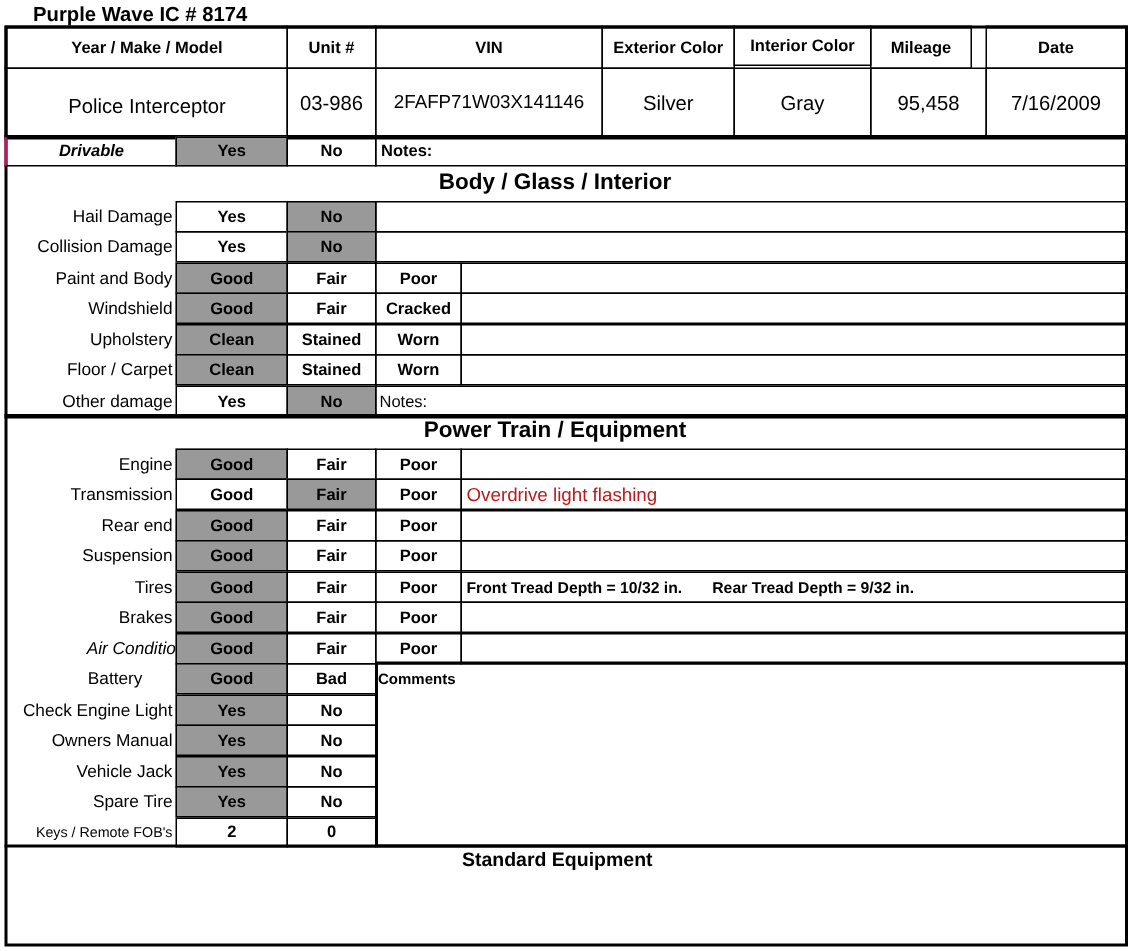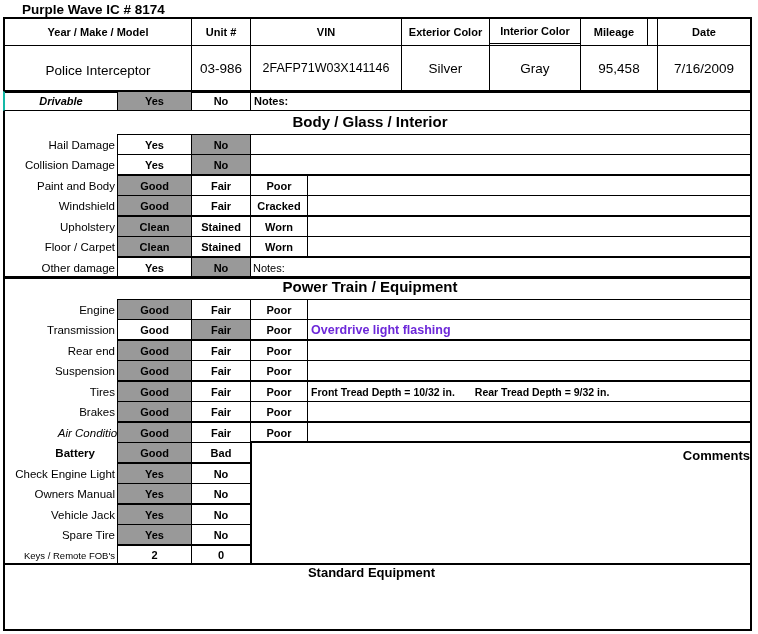--- a/index.html
+++ b/index.html
@@ -15,21 +15,21 @@
   .cell.sel { background:#999; }
   .hdr { font-size:11px; font-weight:bold; }
   .val { font-size:13.5px; font-weight:normal; }
   .label { position:absolute; box-sizing:border-box; text-align:right;
            font-size:11.5px; font-weight:normal; padding-right:2px;
            display:flex; align-items:center; justify-content:flex-end; }
   .label.small { font-size:9.5px; }
   .note { position:absolute; box-sizing:border-box; border:1px solid #000;
           display:flex; align-items:center; padding-left:3px; font-size:11px; }
   .section { position:absolute; font-size:15px; font-weight:bold; text-align:center; }
-  .red { color:#6d28d9; font-weight:bold; font-size:12.5px; }
+  .red { color:#b91c1c; font-weight:normal; font-size:12.5px; }
   .hline { position:absolute; height:0; border-top:3px solid #000; }
 </style>
 </head>
 <body>
 
 <div class="title">Purple Wave IC # 8174</div>
 
 <div class="frame"></div>
 
 <div>
@@ -47,21 +47,21 @@
   <div class="cell val" style="left:191px;top:45px;width:60px;height:46px;">03-986</div>
   <div class="cell val" style="left:250px;top:45px;width:152px;height:46px;font-size:12.5px;">2FAFP71W03X141146</div>
   <div class="cell val" style="left:401px;top:45px;width:89px;height:46px;">Silver</div>
   <div class="cell val" style="left:489px;top:45px;width:92px;height:46px;">Gray</div>
   <div class="cell val" style="left:580px;top:45px;width:78px;height:46px;">95,458</div>
   <div class="cell val" style="left:657px;top:45px;width:95px;height:46px;border-right:2px solid #000;">7/16/2009</div>
 </div>
 <div class="hline" style="left:3px;top:90px;width:749px;"></div>
 
 <div>
-  <div class="cell" style="left:3px;top:91px;width:115px;height:20px;font-style:italic;border-left:2px solid #14b8a6;">Drivable</div>
+  <div class="cell" style="left:3px;top:91px;width:115px;height:20px;font-style:italic;border-left:2px solid #be185d;">Drivable</div>
   <div class="cell sel" style="left:117px;top:91px;width:75px;height:20px;">Yes</div>
   <div class="cell" style="left:191px;top:91px;width:60px;height:20px;">No</div>
   <div class="note" style="left:250px;top:91px;width:502px;height:20px;font-weight:bold;border-right:2px solid #000;">Notes:</div>
 </div>
 
 <div class="section" style="left:250px;top:113px;width:240px;">Body / Glass / Interior</div>
 
 <div>
 
   <div class="label" style="left:5px;top:134px;width:112px;height:21px;">Hail Damage</div>
@@ -147,21 +147,21 @@
   <div class="cell" style="left:191px;top:401px;width:60px;height:21px;">Fair</div>
   <div class="cell" style="left:250px;top:401px;width:58px;height:21px;">Poor</div>
   <div class="note" style="left:307px;top:401px;width:445px;height:21px;border-right:2px solid #000;"></div>
 
   <div class="label" style="left:5px;top:422px;width:136px;height:21px;font-style:italic;">Air Conditioning</div>
   <div class="cell sel" style="left:117px;top:422px;width:75px;height:21px;">Good</div>
   <div class="cell" style="left:191px;top:422px;width:60px;height:21px;">Fair</div>
   <div class="cell" style="left:250px;top:422px;width:58px;height:21px;">Poor</div>
   <div class="note" style="left:307px;top:422px;width:445px;height:21px;border-right:2px solid #000;"></div>
 
-  <div class="label" style="left:5px;top:442px;width:92px;height:21px;font-weight:bold;">Battery</div>
+  <div class="label" style="left:5px;top:442px;width:92px;height:21px;">Battery</div>
   <div class="cell sel" style="left:117px;top:442px;width:75px;height:21px;">Good</div>
   <div class="cell" style="left:191px;top:442px;width:60px;height:21px;">Bad</div>
 
   <div class="label" style="left:5px;top:463px;width:112px;height:21px;">Check Engine Light</div>
   <div class="cell sel" style="left:117px;top:463px;width:75px;height:21px;">Yes</div>
   <div class="cell" style="left:191px;top:463px;width:60px;height:21px;">No</div>
 
   <div class="label" style="left:5px;top:483px;width:112px;height:21px;">Owners Manual</div>
   <div class="cell sel" style="left:117px;top:483px;width:75px;height:21px;">Yes</div>
   <div class="cell" style="left:191px;top:483px;width:60px;height:21px;">No</div>
@@ -173,20 +173,20 @@
   <div class="label" style="left:5px;top:524px;width:112px;height:21px;">Spare Tire</div>
   <div class="cell sel" style="left:117px;top:524px;width:75px;height:21px;">Yes</div>
   <div class="cell" style="left:191px;top:524px;width:60px;height:21px;">No</div>
 
   <div class="label small" style="left:5px;top:545px;width:112px;height:20px;">Keys / Remote FOB's</div>
   <div class="cell" style="left:117px;top:545px;width:75px;height:20px;">2</div>
   <div class="cell" style="left:191px;top:545px;width:60px;height:20px;">0</div>
 </div>
 
 <div class="abs" style="left:250px;top:441px;width:502px;height:124px;border:2px solid #000;">
-  <div style="text-align:right;font-size:13px;font-weight:bold;margin-top:5px;">Comments</div>
+  <div style="text-align:left;font-size:10px;font-weight:bold;margin-top:5px;">Comments</div>
 </div>
 
 <div class="hline" style="left:3px;top:563px;width:749px;border-top-width:2px;"></div>
 
 <div class="abs" style="left:3px;top:565px;width:737px;text-align:center;font-size:13px;font-weight:bold;">Standard Equipment</div>
 <div class="abs" style="left:3px;top:597px;width:737px;text-align:center;font-size:13px;font-weight:bold;line-height:17px;">
 </div>
 
 </body></html>

